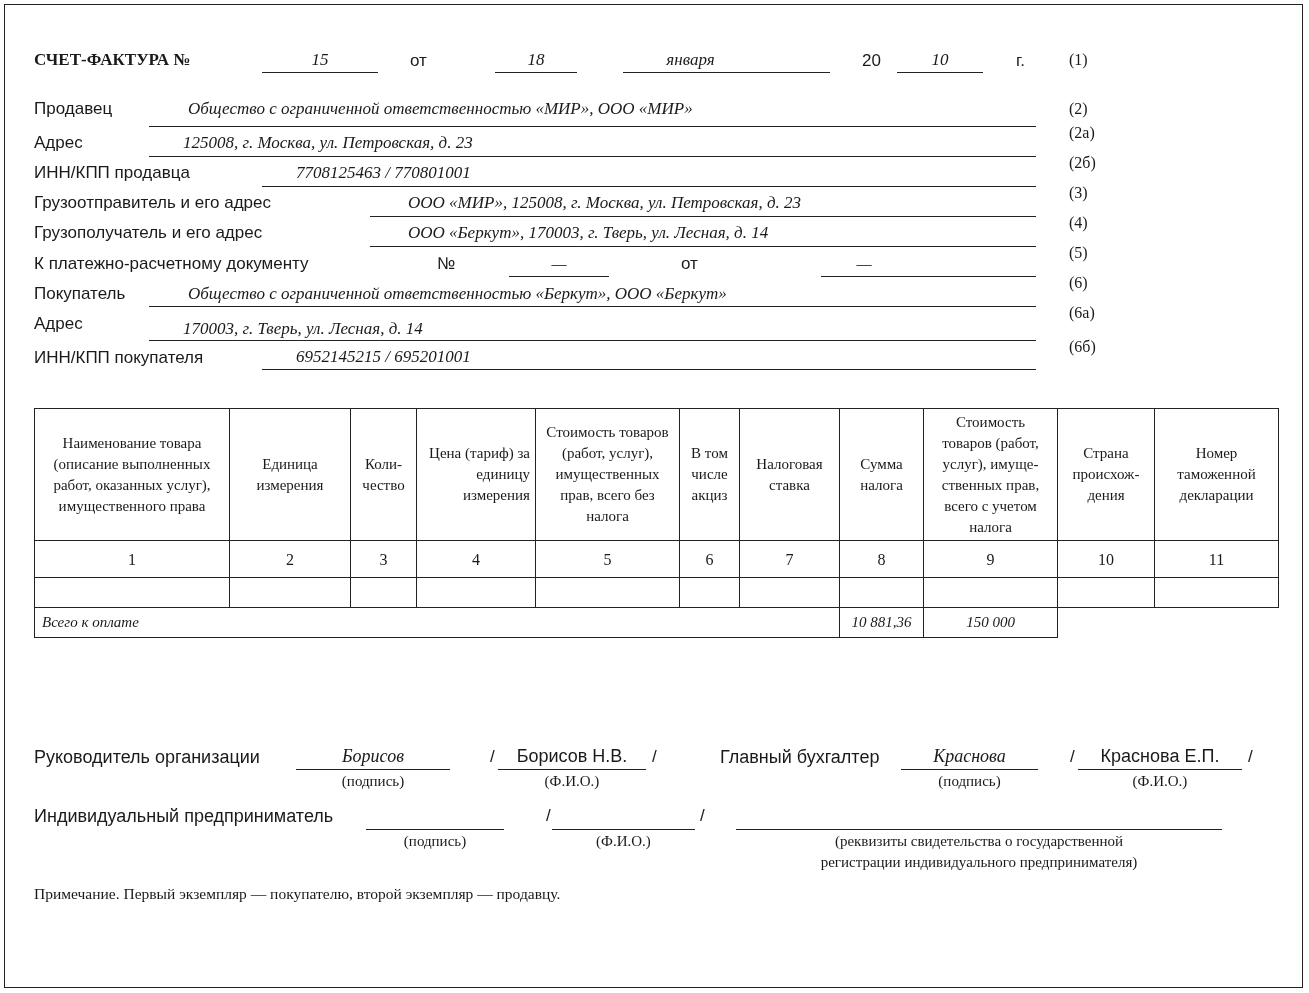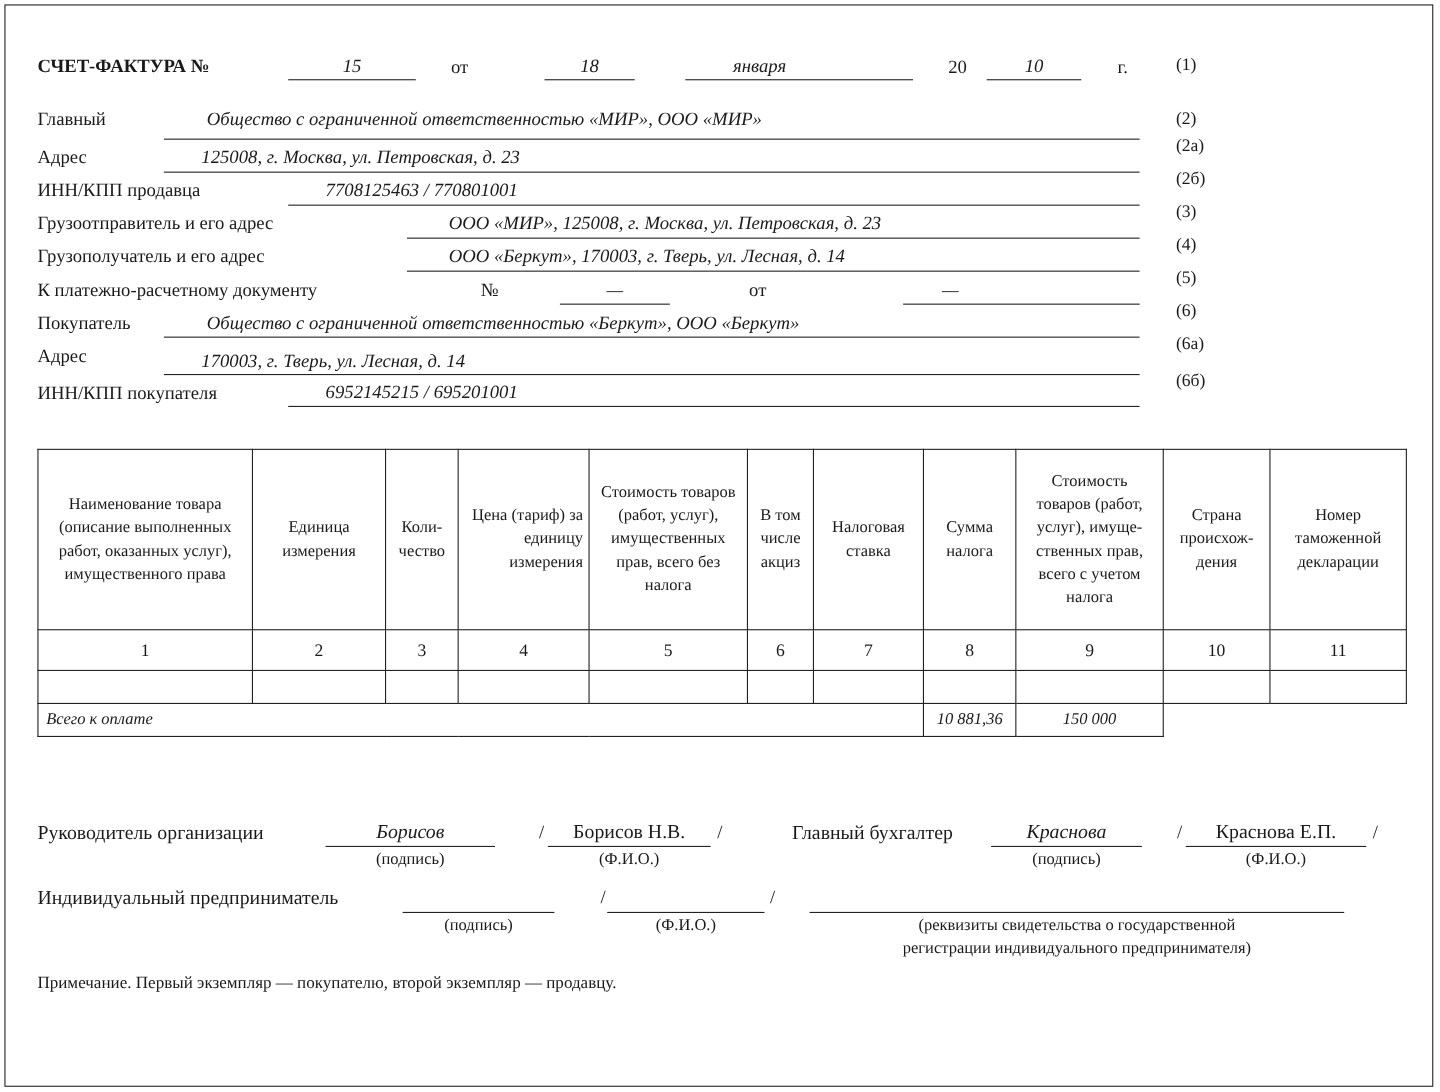--- a/index.html
+++ b/index.html
@@ -1,21 +1,21 @@
 <!DOCTYPE html>
 <html><head>
 <meta charset="utf-8">
 <style>
   html, body { margin:0; padding:0; background:#ffffff; }
   body { width:1309px; height:993px; position:relative; overflow:hidden;
          font-family:"DejaVu Serif", "Liberation Serif", serif; color:#1a1a1a; }
   .frame { position:absolute; left:4px; top:4px; width:1299px; height:984px;
            border:1.5px solid #222; box-sizing:border-box; }
   .abs { position:absolute; white-space:nowrap; }
-  .lbl { font-size:17px; font-family:Liberation Serif, serif; }
+  .lbl { font-size:17px; font-family:Liberation Sans, sans-serif; }
   .val { font-size:17px; font-style:italic; font-family:"Liberation Serif", serif; }
   .code { font-size:16px; font-family:"Liberation Serif", serif; }
   .line { position:absolute; height:0; border-top:1.2px solid #222; }
   .title { font-size:17px; font-weight:bold; font-family:"Liberation Serif", serif; }
 
   table.inv { position:absolute; left:34px; top:408px; border-collapse:collapse;
               font-family:"Liberation Serif", serif; }
   table.inv td { border:1.2px solid #222; text-align:center; vertical-align:middle;
                  font-size:15px; line-height:21px; padding:0 2px; }
   table.inv tr.hdr td { height:131px; }
@@ -39,21 +39,21 @@
 <span class="abs val" style="left:495px;top:50px;width:82px;text-align:center;">18</span>
 <div class="line" style="left:495px;top:72px;width:82px;"></div>
 <span class="abs val" style="left:623px;top:50px;width:135px;text-align:center;">января</span>
 <div class="line" style="left:623px;top:72px;width:207px;"></div>
 <span class="abs lbl" style="left:862px;top:51px;">20</span>
 <span class="abs val" style="left:897px;top:50px;width:86px;text-align:center;">10</span>
 <div class="line" style="left:897px;top:72px;width:86px;"></div>
 <span class="abs lbl" style="left:1016px;top:51px;">г.</span>
 <span class="abs code" style="left:1069px;top:51px;">(1)</span>
 
-<span class="abs lbl" style="left:34px;top:99px;">Главный</span>
+<span class="abs lbl" style="left:34px;top:99px;">Продавец</span>
 <span class="abs val" style="left:188px;top:99px;">Общество с ограниченной ответственностью «МИР», ООО «МИР»</span>
 <div class="line" style="left:149px;top:126px;width:887px;"></div>
 <span class="abs code" style="left:1069px;top:100px;">(2)</span>
 
 <span class="abs lbl" style="left:34px;top:133px;">Адрес</span>
 <span class="abs val" style="left:183px;top:133px;">125008, г. Москва, ул. Петровская, д. 23</span>
 <div class="line" style="left:149px;top:156px;width:887px;"></div>
 <span class="abs code" style="left:1069px;top:124px;">(2а)</span>
 
 <span class="abs lbl" style="left:34px;top:163px;">ИНН/КПП продавца</span>
@@ -105,21 +105,21 @@
       <col style="width:60px">
       <col style="width:100px">
       <col style="width:84px">
     <col style="width:134px">
       <col style="width:97px">
       <col style="width:124px">
   </colgroup>
   <tbody>
       <tr class="hdr">
     <td style="padding:0 10px;">Наименование товара (описание выполненных работ, оказанных услуг), имущественного права</td>
-    <td style="padding:16px 16px;">Единица измерения</td>
+    <td style="padding:0 16px;">Единица измерения</td>
     <td style="padding:0 6px;">Коли-чество</td>
     <td style="padding:0 5px;text-align:right;">Цена (тариф) за единицу измерения</td>
     <td style="padding:0 8px;margin-top:12px;">Стоимость товаров (работ, услуг), имущественных прав, всего без налога</td>
     <td style="padding:0 6px;">В том числе акциз</td>
     <td>Налоговая ставка</td>
     <td style="padding:0 14px;">Сумма налога</td>
     <td style="padding:0 6px;">Стоимость товаров (работ, услуг), имуще-ственных прав, всего с учетом налога</td>
     <td style="padding:0 8px;">Страна происхож-дения</td>
     <td style="padding:0 10px;">Номер таможенной декларации</td>
   </tr>

